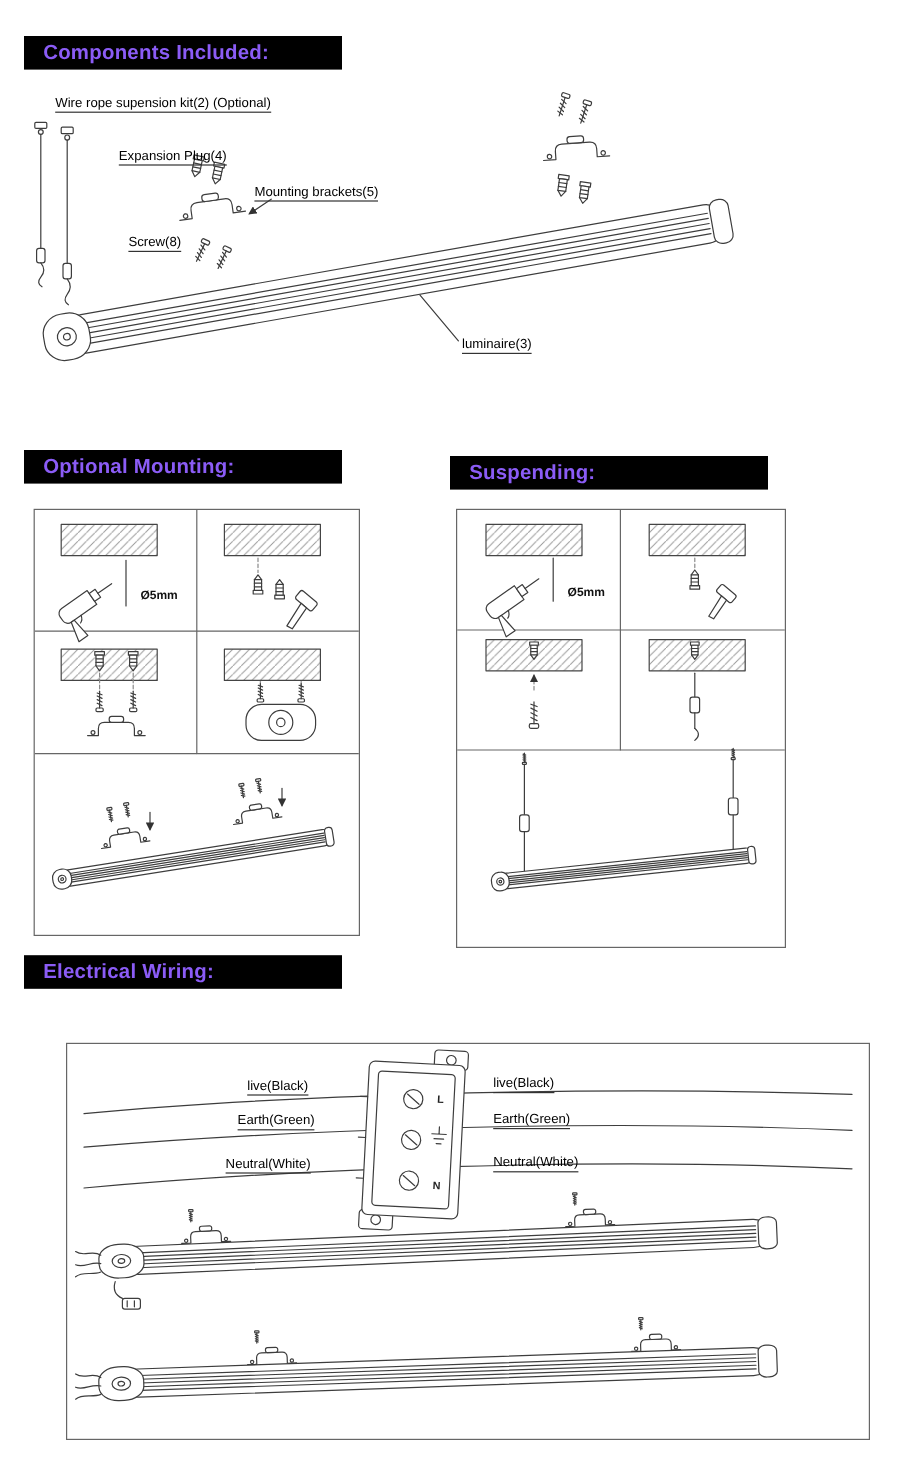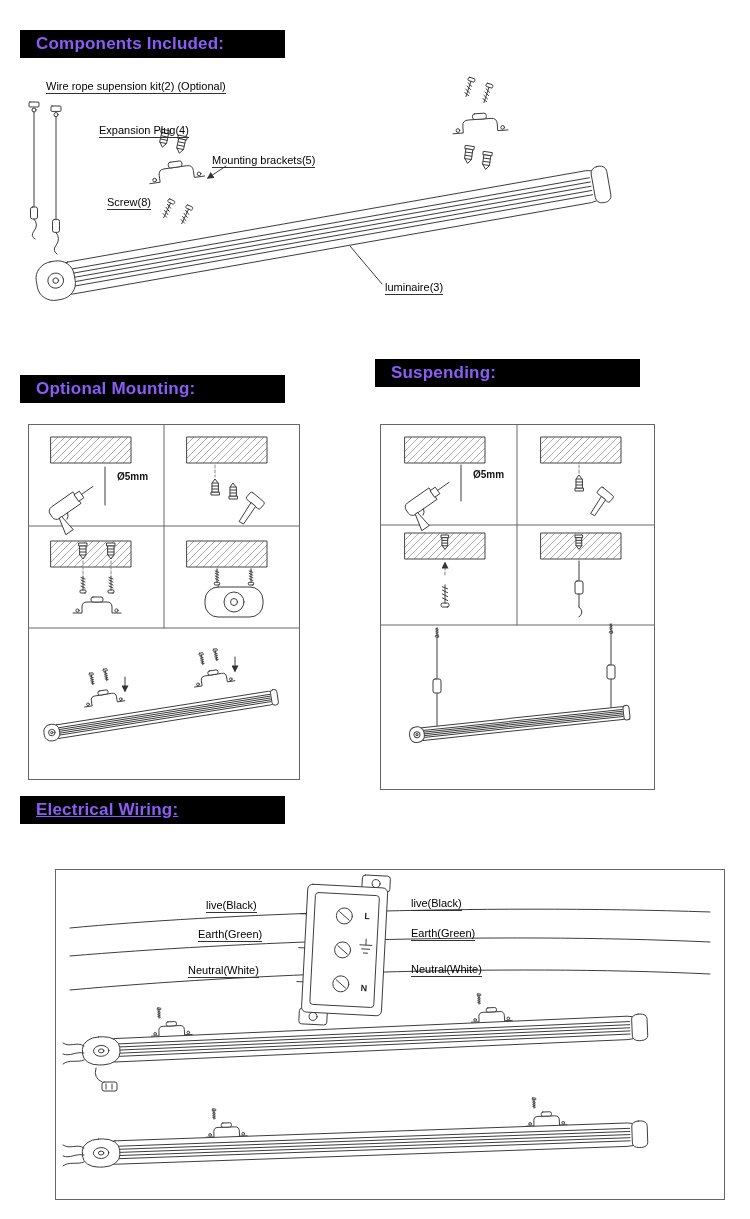--- a/index.html
+++ b/index.html
@@ -4,21 +4,21 @@
 <style>
   * { margin:0; padding:0; box-sizing:border-box; }
   html,body { background:#fff; font-family:"Liberation Sans", sans-serif; }
   .page { position:relative; width:750px; height:1219px; background:#fff; overflow:hidden; }
   .hbar { position:absolute; width:265px; height:28px; background:#000; color:#8b5cf6;
           font-size:17px; font-weight:bold; line-height:28px; padding-left:16px; letter-spacing:.2px; }
   .panel { position:absolute; border:1px solid #666; background:#fff; }
   .diag  { position:absolute; }
   .lbl { position:absolute; font-size:11px; color:#000; white-space:nowrap;
          border-bottom:1px solid #333; padding-bottom:1px; }
-  .dlabel { position:absolute; font-size:10px; font-weight:bold; color:#111; white-space:nowrap; }
+  .dlabel { position:absolute; font-size:10px; font-weight:bold; color:#111; white-space:nowrap;margin-top:20px; }
   svg.art { position:absolute; left:0; top:0; stroke:#3d3d3d; fill:none;
             stroke-width:1; stroke-linecap:round; stroke-linejoin:round; }
   svg * { vector-effect:non-scaling-stroke; }
   .gridline { stroke:#666; }
   .dash { stroke:#888; stroke-dasharray:3 2; }
   .svgtxt { stroke:none; fill:#222; font-family:"Liberation Sans",sans-serif;
             font-size:9px; font-weight:bold; }
 </style>
 </head>
 <body>
@@ -184,21 +184,21 @@
         <use href="#screwS" transform="translate(172,228) rotate(-9) scale(0.7)"></use>
         <use href="#screwS" transform="translate(186,224) rotate(-9) scale(0.7)"></use>
         <line x1="206" y1="232" x2="206" y2="246" marker-end="url(#arrowm)"></line>
         <use href="#bracket" transform="translate(164,252) rotate(-9) scale(0.85)"></use>
         <use href="#tube" transform="translate(14,302) rotate(-9) scale(0.46)"></use>
       </g>
     </svg>
     <span class="dlabel" style="left:88px; top:46px;">Ø5mm</span>
   </div>
 
-  <div class="hbar" style="left:375px; top:359px;">
+  <div class="hbar" style="left:375px; top:380px;">
     <span>Suspending:</span>
   </div>
 
   <div class="panel" style="left:380px; top:424px; width:275px; height:366px;">
     <svg class="art" width="273" height="364" viewBox="0 0 273 364">
       <line class="gridline" x1="136" y1="0" x2="136" y2="200"></line>
       <line class="gridline" x1="0" y1="100" x2="273" y2="100"></line>
       <line class="gridline" x1="0" y1="200" x2="273" y2="200"></line>
 
       <g>
@@ -232,21 +232,21 @@
         <rect x="52" y="254" width="8" height="14" rx="2" fill="#fff"></rect>
         <use href="#screwS" transform="translate(230,208) rotate(180) scale(0.55)"></use>
         <line x1="230" y1="208" x2="230" y2="284"></line>
         <rect x="226" y="240" width="8" height="14" rx="2" fill="#fff"></rect>
         <use href="#tube" transform="translate(28,304) rotate(-6) scale(0.43)"></use>
       </g>
     </svg>
     <span class="dlabel" style="left:92px; top:44px;">Ø5mm</span>
   </div>
 
-  <div class="hbar" style="left:20px; top:796px;text-decoration:underline;">
+  <div class="hbar" style="left:20px; top:796px;">
     <span>Electrical Wiring:</span>
   </div>
 
   <div class="panel" style="left:55px; top:869px; width:670px; height:331px;">
     <svg class="art" width="668" height="329" viewBox="0 0 668 329">
       <g>
         <path d="M14,58 C160,44 420,34 654,42"></path>
         <path d="M14,86 C180,72 430,62 654,72"></path>
         <path d="M14,120 C190,104 440,94 654,104"></path>
       </g>

